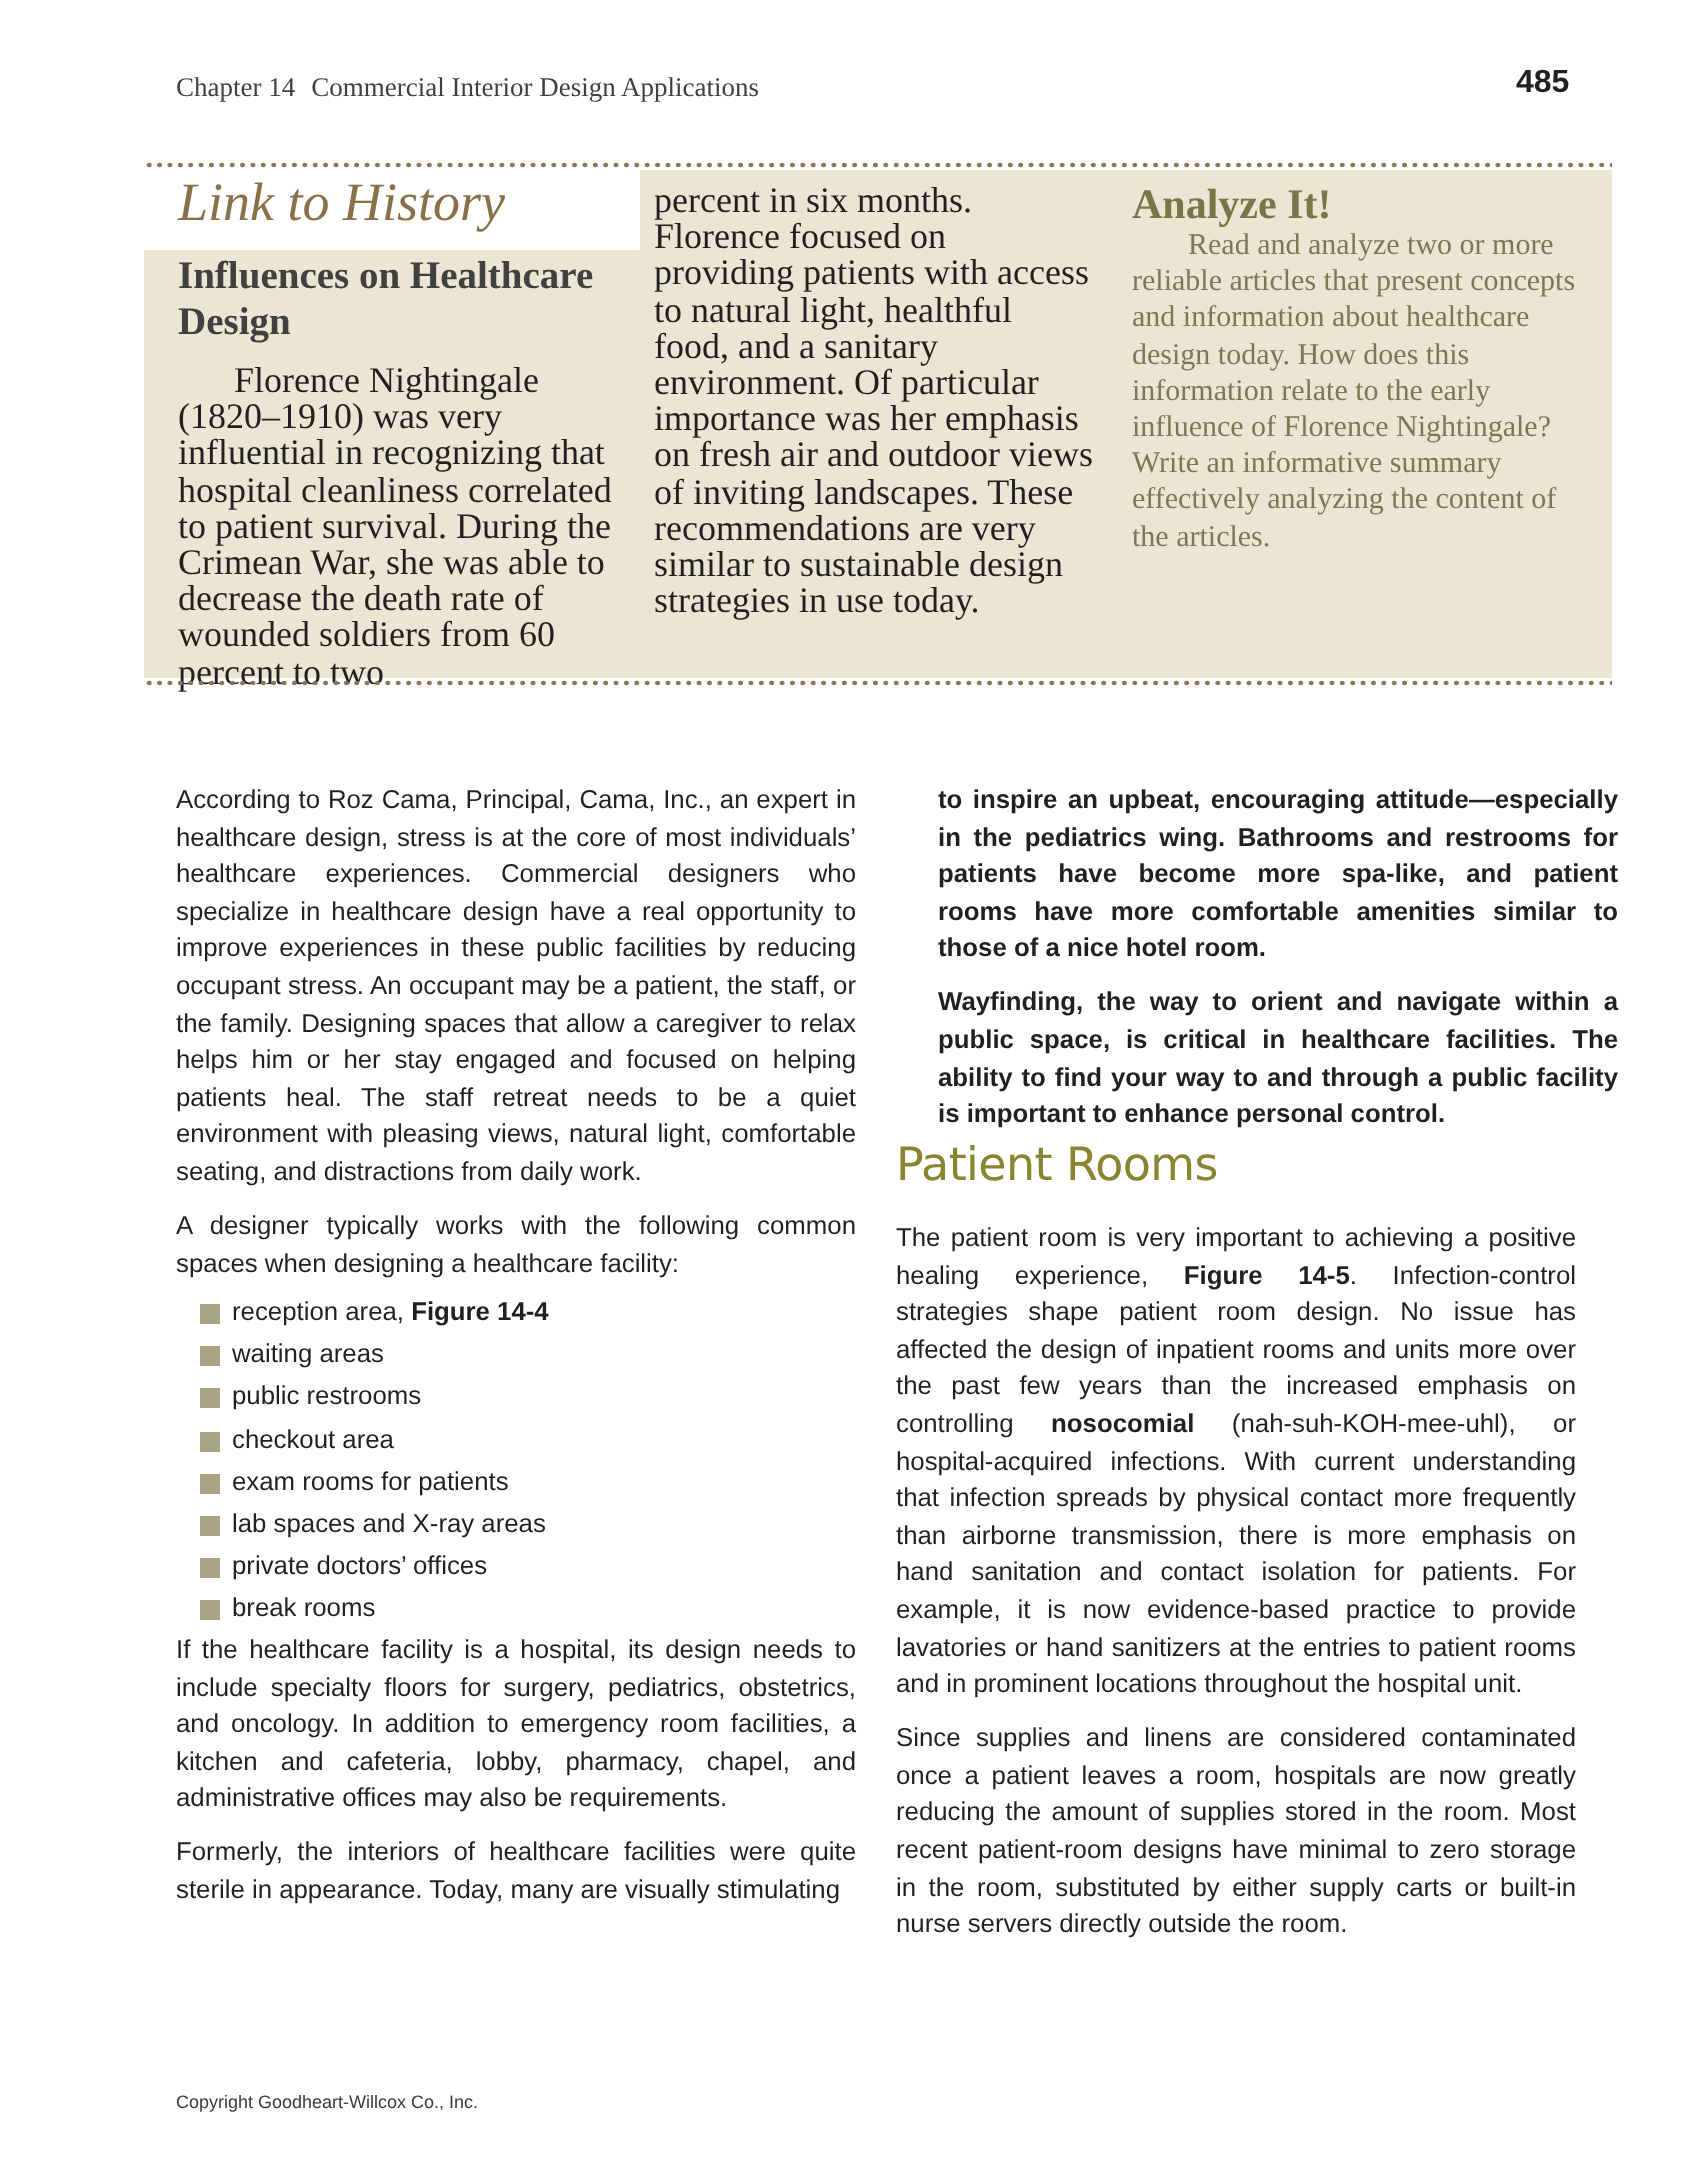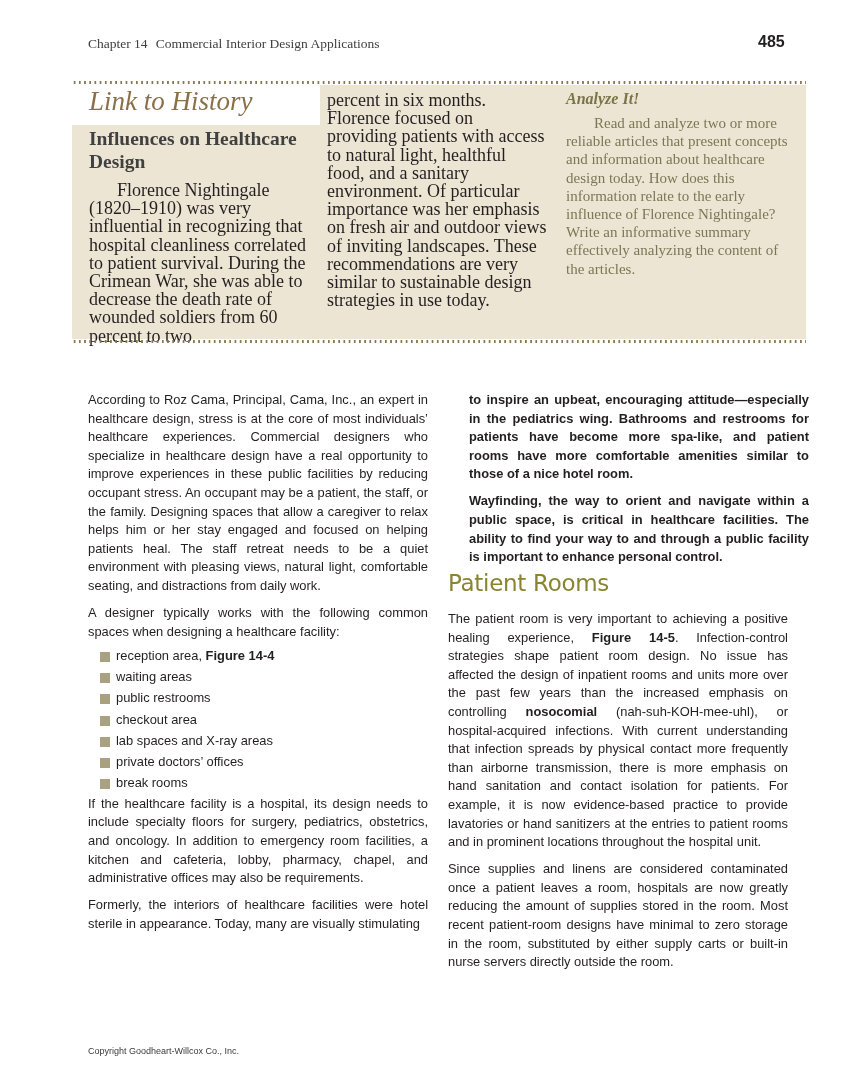--- a/index.html
+++ b/index.html
@@ -11,21 +11,21 @@
   .page-num{position:absolute;left:758px;top:33px;font-size:16px;font-weight:bold;color:#231f20;}
   .dots{position:absolute;left:72px;width:734px;height:3px;
         background-image:radial-gradient(circle,#8c7550 1.1px,transparent 1.3px);
         background-size:5.2px 3px;background-repeat:repeat-x;}
   .box{position:absolute;left:72px;top:85px;width:734px;height:254px;background:#ede5d3;}
   .title-strip{position:absolute;left:72px;top:85px;width:248px;height:40px;background:#fff;}
   .box-title{position:absolute;left:89px;top:86px;font-size:27px;font-style:italic;color:#8a7048;}
   .box-subhead{position:absolute;left:89px;top:127px;width:232px;font-size:19.5px;font-weight:bold;line-height:23px;color:#404040;}
   .box-col{position:absolute;font-size:18px;line-height:18.2px;color:#231f20;}
   .indent{display:inline-block;width:28px;}
-  .analyze-title{position:absolute;left:566px;top:90px;font-size:16px;font-style:italic;font-weight:bold;color:#7a7448;}
+  .analyze-title{position:absolute;left:566px;top:90px;font-size:21px;font-weight:bold;color:#7a7448;}
   .analyze-text{position:absolute;left:566px;top:114px;width:232px;font-size:15px;line-height:18.2px;color:#7b7756;}
   .body-col{position:absolute;font-size:12.9px;line-height:18.6px;color:#231f20;text-align:justify;}
   .body-col p{margin:0 0 8.5px 0;}
   .bullets{list-style:none;margin:0 0 2px 0;padding:0;}
   .bullets li{position:relative;padding-left:28px;margin:0 0 2.5px 0;text-align:left;}
   .bullets li .sq{position:absolute;left:12px;top:5px;width:10px;height:10px;background:#a8a182;}
   .section-head{position:absolute;left:448px;top:570px;font-size:23px;color:#8a8430;font-family:"DejaVu Sans","Liberation Sans",sans-serif;letter-spacing:-0.3px;}
   .copyright{position:absolute;left:88px;top:1046px;font-size:9px;color:#3a3a3a;}
   b{font-weight:bold;}
 </style>
@@ -50,26 +50,27 @@
 
 <div class="body-col sans" style="left:88px;top:391px;width:340px;">
   <p>According to Roz Cama, Principal, Cama, Inc., an expert in healthcare design, stress is at the core of most individuals’ healthcare experiences. Commercial designers who specialize in healthcare design have a real opportunity to improve experiences in these public facilities by reducing occupant stress. An occupant may be a patient, the staff, or the family. Designing spaces that allow a caregiver to relax helps him or her stay engaged and focused on helping patients heal. The staff retreat needs to be a quiet environment with pleasing views, natural light, comfortable seating, and distractions from daily work.</p>
   <p style="margin-bottom:6px;">A designer typically works with the following common spaces when designing a healthcare facility:</p>
   <ul class="bullets">
     <li><span class="sq"></span><span>reception area, </span><b>Figure 14-4</b></li>
     <li><span class="sq"></span><span>waiting areas</span></li>
     <li><span class="sq"></span><span>public restrooms</span></li>
     <li><span class="sq"></span><span>checkout area</span></li>
     <li><span class="sq"></span></li>
+    <li><span class="sq"></span><span>exam rooms for patients</span></li>
     <li><span class="sq"></span><span>lab spaces and X-ray areas</span></li>
     <li><span class="sq"></span><span>private doctors’ offices</span></li>
     <li><span class="sq"></span><span>break rooms</span></li>
   </ul>
   <p>If the healthcare facility is a hospital, its design needs to include specialty floors for surgery, pediatrics, obstetrics, and oncology. In addition to emergency room facilities, a kitchen and cafeteria, lobby, pharmacy, chapel, and administrative offices may also be requirements.</p>
-  <p>Formerly, the interiors of healthcare facilities were hotel sterile in appearance. Today, many are visually stimulating</p>
+  <p>Formerly, the interiors of healthcare facilities were quite sterile in appearance. Today, many are visually stimulating</p>
 </div>
 
 <div class="body-col sans" style="left:469px;top:391px;width:340px;font-weight:bold;">
   <p>to inspire an upbeat, encouraging attitude—especially in the pediatrics wing. Bathrooms and restrooms for patients have become more spa-like, and patient rooms have more comfortable amenities similar to those of a nice hotel room.</p>
   <p>Wayfinding, the way to orient and navigate within a public space, is critical in healthcare facilities. The ability to find your way to and through a public facility is important to enhance personal control.</p>
 </div>
 
 <div class="section-head">Patient Rooms</div>
 
 <div class="body-col sans" style="left:448px;top:610px;width:340px;">

